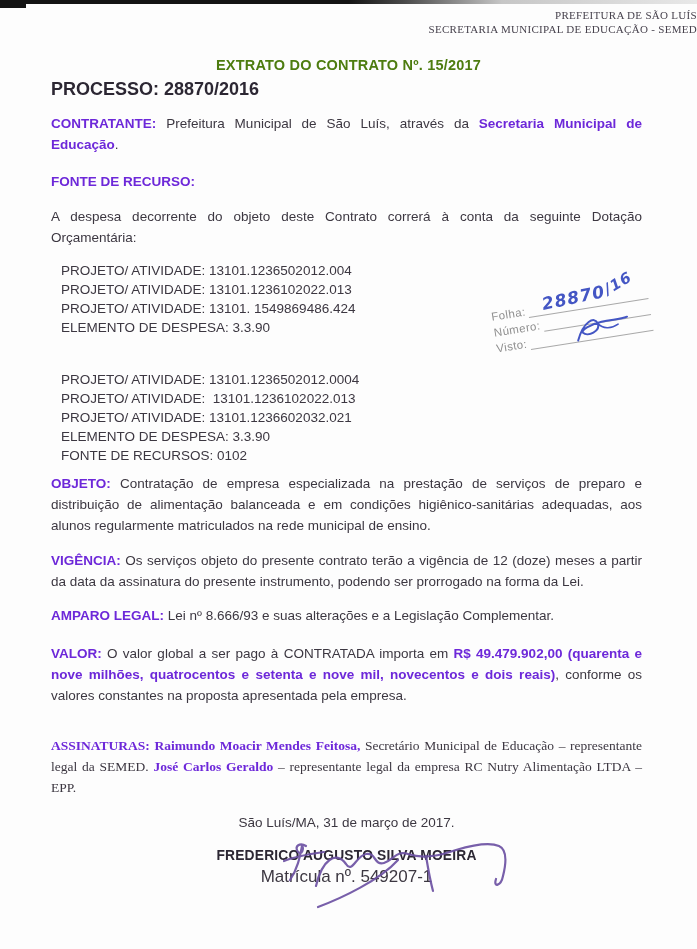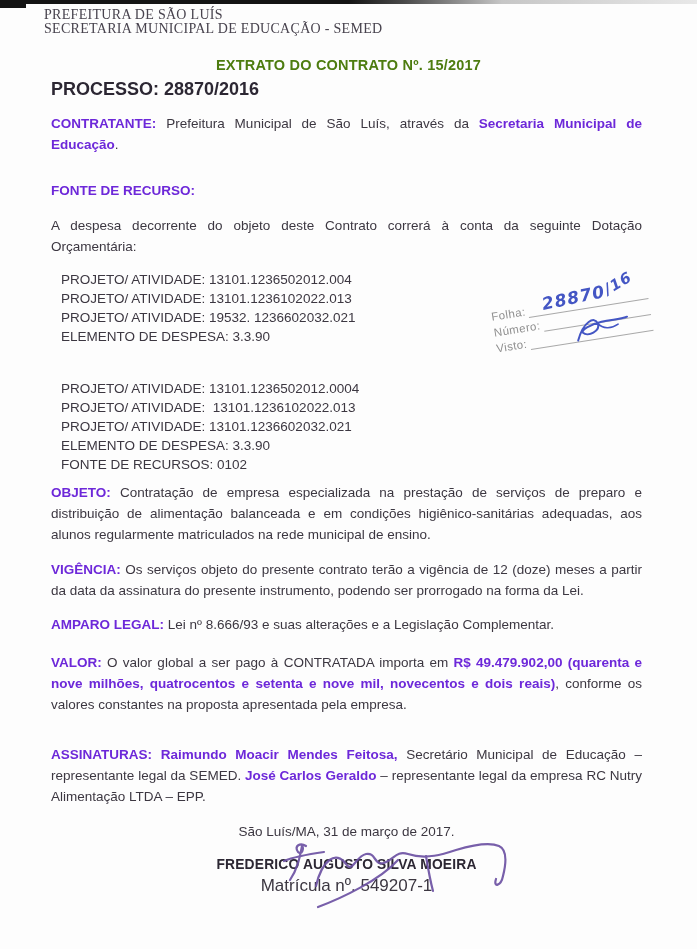--- a/index.html
+++ b/index.html
@@ -14,23 +14,23 @@
   }
   .topbar{
     position:absolute;left:0;top:0;width:697px;height:4px;
     background:linear-gradient(to right,#141414 0%,#141414 50%,#4a4a4a 58%,#c6c6c6 72%,#e8e8e8 100%);
   }
   .topbar-corner{
     position:absolute;left:0;top:0;width:26px;height:8px;background:#141414;
   }
   .org{
     padding-top:8px;
-    text-align:left;
+    text-align:right;
     font-family:"Liberation Serif","DejaVu Serif",serif;
-    font-size:14px;line-height:14px;
+    font-size:11px;line-height:14px;
     color:#48434e;letter-spacing:0.3px;padding-left:44px;
   }
   .doc-title{
     margin-top:20px;
     text-align:center;
     font-weight:bold;font-size:14.5px;line-height:18px;
     color:#4d7c0f;letter-spacing:0.2px;
   }
   .content{padding:0 55px 0 51px;}
   .processo{
@@ -38,30 +38,30 @@
     font-weight:bold;font-size:18px;line-height:20px;color:#2c2733;
   }
   .para{
     font-size:13.5px;line-height:21px;
     text-align:justify;
     color:#3c3741;
   }
   .b{font-weight:bold;color:#6d28d9;}
   .mt-contratante{margin-top:14px;}
   .mt-contratado{margin-top:14px;}
-  .mt-fonte{margin-top:25px;}
+  .mt-fonte{margin-top:16px;}
   .bloco{margin-left:10px;font-size:13.5px;line-height:19px;}
   .bloco-line{white-space:pre-wrap;}
   .mt-bloco1{margin-top:3px;}
   .mt-bloco2{margin-top:33px;}
   .mt-objeto{margin-top:8px;}
   .mt-vigencia{margin-top:5px;}
   .mt-amparo{margin-top:11px;}
   .mt-valor{margin-top:17px;}
-  .mt-assinaturas{margin-top:29px;}
+  .mt-assinaturas{margin-top:29px;font-family:Liberation Serif, serif;}
   .centered{text-align:center;}
   .date-line{margin-top:3px;font-size:13.5px;line-height:21px;}
   .sig-name{margin-top:12px;font-weight:bold;font-size:13.8px;line-height:21px;color:#2c2733;letter-spacing:0.2px;}
   .sig-role{font-size:13.5px;line-height:21px;}
   .sig-matricula{font-size:17px;line-height:21px;}
   
   .stamp{
     position:absolute;left:490px;top:308px;width:158px;
     transform:rotate(-9deg);transform-origin:left top;
   }
@@ -105,21 +105,21 @@
 
     <p class="para mt-contratante"><span class="b">CONTRATANTE:</span><span> Prefeitura Municipal de São Luís, através da </span><span class="b">Secretaria Municipal de Educação</span><span>.</span></p>
 
 
     <p class="para mt-fonte"><span class="b">FONTE DE RECURSO:</span></p>
     <p class="para" style="margin-top:0;">A despesa decorrente do objeto deste Contrato correrá à conta da seguinte Dotação Orçamentária:</p>
 
     <div class="bloco mt-bloco1">
       <div class="bloco-line">PROJETO/ ATIVIDADE: 13101.1236502012.004</div>
       <div class="bloco-line">PROJETO/ ATIVIDADE: 13101.1236102022.013</div>
-      <div class="bloco-line">PROJETO/ ATIVIDADE: 19532. 1236602032.021</div>
+      <div class="bloco-line">PROJETO/ ATIVIDADE: 13101. 1549869486.424</div>
       <div class="bloco-line">ELEMENTO DE DESPESA: 3.3.90</div>
     </div>
 
     <div class="bloco mt-bloco2">
       <div class="bloco-line">PROJETO/ ATIVIDADE: 13101.1236502012.0004</div>
       <div class="bloco-line">PROJETO/ ATIVIDADE:  13101.1236102022.013</div>
       <div class="bloco-line">PROJETO/ ATIVIDADE: 13101.1236602032.021</div>
       <div class="bloco-line">ELEMENTO DE DESPESA: 3.3.90</div>
       <div class="bloco-line">FONTE DE RECURSOS: 0102</div>
     </div>

